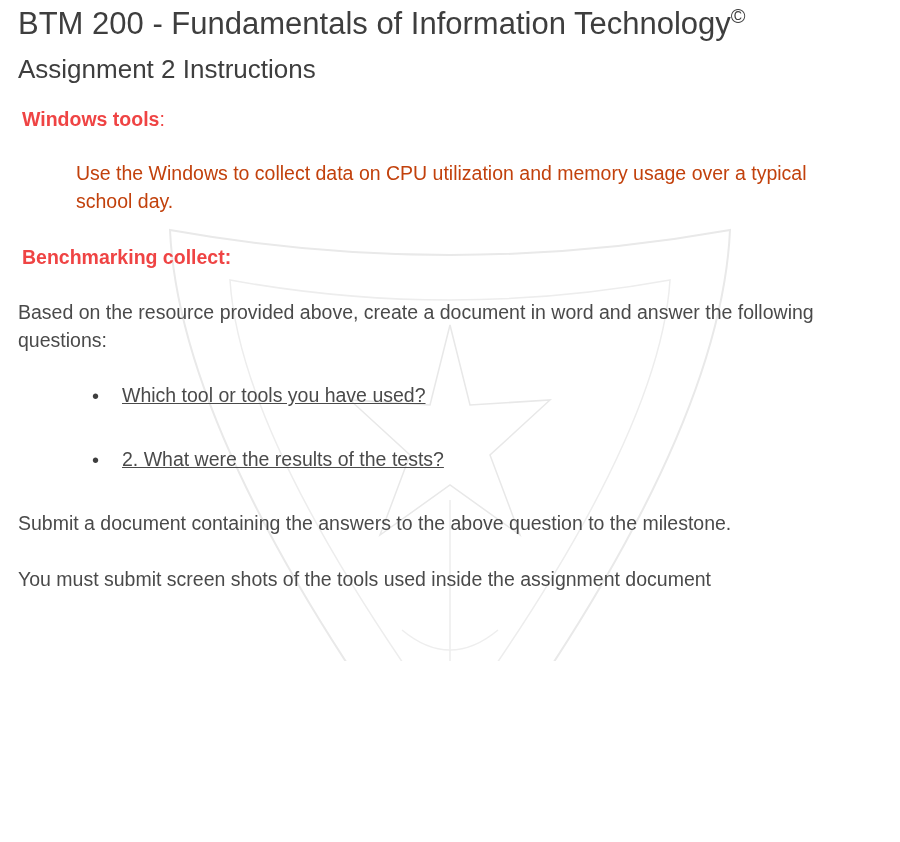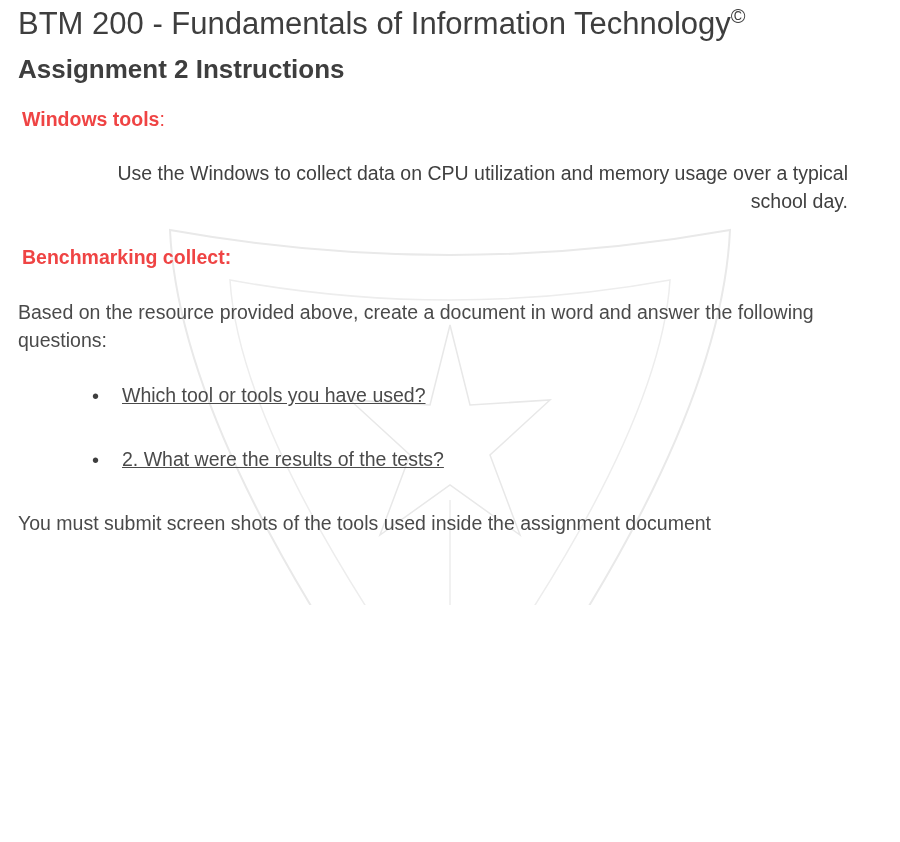--- a/index.html
+++ b/index.html
@@ -34,47 +34,46 @@
       margin-bottom: 4px;
     }
     .copyright {
       font-size: 20px;
       vertical-align: top;
       position: relative;
       top: 0;
     }
     h2.subtitle {
       font-size: 26px;
-      font-weight: 700;
+      font-weight: 400;
       color: #3e3e3e;
       margin-bottom: 16px;
     }
     p.body {
       font-size: 19.5px;
       color: #4a4a4a;
       margin-bottom: 28px;
       line-height: 1.45;
     }
     p.section-label {
       font-size: 19.5px;
       color: #ef4444;
       font-weight: 700;
       margin-bottom: 26px;
       margin-top: 2px;
       padding-left: 4px;
     }
     p.section-label span.normal { font-weight: 400; }
     p.indented {
       font-size: 19.5px;
-      color: #404040;
+      color: #c2410c;
       padding-left: 58px;
       margin-bottom: 28px;
       line-height: 1.45;
       max-width: 830px;
-      text-align: right;
     }
     ul.bullets {
       list-style: none;
       margin-bottom: 28px;
     }
     ul.bullets li {
       font-size: 19.5px;
       color: #4a4a4a;
       padding-left: 104px;
       position: relative;
@@ -122,16 +121,17 @@
     <span>Benchmarking collect:</span><span class="normal"></span>
   </p>
 
   <p class="body">Based on the resource provided above, create a document in word and answer the following questions:</p>
 
   <ul class="bullets">
     <li>Which tool or tools you have used?</li>
     <li>2. What were the results of the tests?</li>
   </ul>
 
+  <p class="body">Submit a document containing the answers to the above question to the milestone.</p>
 
   <p class="body">You must submit screen shots of the tools used inside the assignment document</p>
 
 </div>
 
 </body></html>

